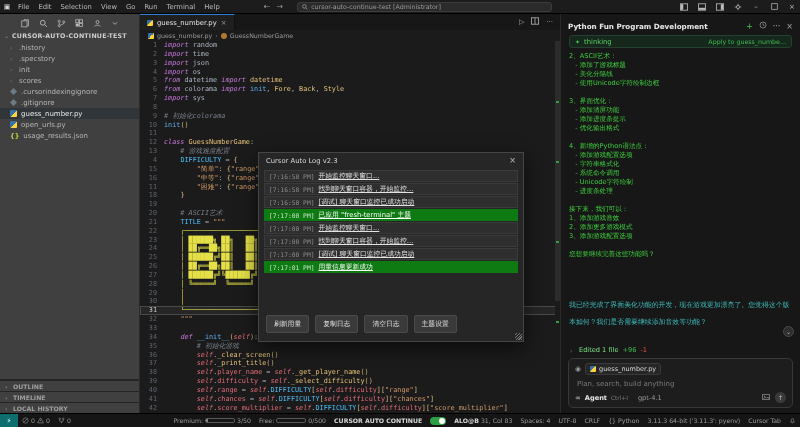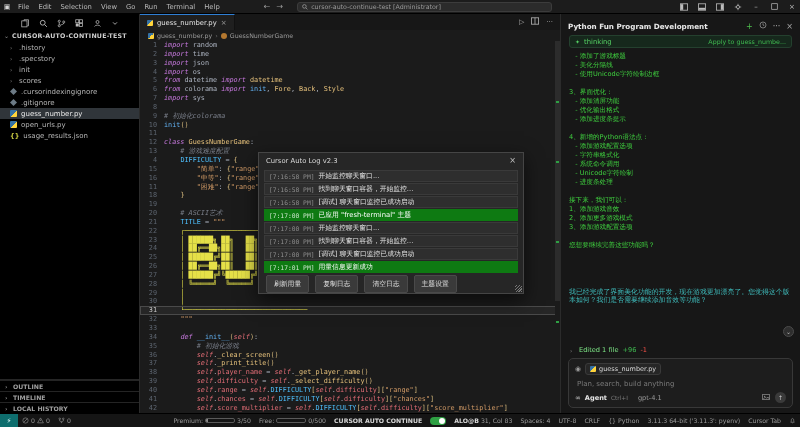--- a/index.html
+++ b/index.html
@@ -19,21 +19,21 @@
     color:#9a9a9a; font-size:6.3px; padding:0 4px; gap:3px; }
   .win-icons { margin-left:auto; display:flex; align-items:center; gap:2px; height:100%; }
   .win-icons .wi { width:16px; height:100%; display:flex; align-items:center; justify-content:center;
     color:#bdbdbd; font-size:7px; }
   .wi svg { display:block; }
 
   
   .main { flex:1; display:flex; min-height:0; position:relative; }
 
   
-  .sidebar { width:140px; background:#000000; border-right:1px solid #2b2b2b;
+  .sidebar { width:140px; background:#404040; border-right:1px solid #2b2b2b;
     display:flex; flex-direction:column; font-size:7px; }
   .sb-toolbar { height:15px; display:flex; align-items:center; justify-content:center; gap:9px;
     color:#bdbdbd; padding-top:3px; }
   .sb-toolbar svg { display:block; }
   .sb-root { height:13px; display:flex; align-items:center; gap:3px; padding:0 4px;
     font-weight:bold; font-size:6.3px; color:#cfcfcf; letter-spacing:.2px; }
   .tree { }
   .tree-item { height:11px; display:flex; align-items:center; gap:4px; padding-left:10px;
     color:#b5b5b5; white-space:nowrap; }
   .tree-item.selected { background:#30353a; color:#e8e8e8; }
@@ -76,33 +76,33 @@
   .t-self { color:#E06C75; font-style:italic; }
   .t-str { color:#D19A66; }
   .t-br { color:#D7BA7D; }
   .t-var { color:#4FC1FF; }
   .t-art { color:#E5E048; font-weight:bold; }
   .overview { position:absolute; right:0; top:0; width:5px; height:100%; background:#1b1b1b; }
   .ov-mark { position:absolute; right:1px; width:3px; height:2px; background:#2ea043; }
   .ov-thumb { position:absolute; right:0; top:0; width:5px; height:70%; background:rgba(120,120,120,.18); }
 
   
-  .modal { position:absolute; left:258px; top:138px; width:266px; height:142px;
+  .modal { position:absolute; left:258px; top:138px; width:266px; height:190px;
     background:#262626; border:1px solid #454545; box-shadow:0 6px 18px rgba(0,0,0,.6);
     display:flex; flex-direction:column; font-size:6.8px; z-index:5; }
   .modal-title { height:15px; display:flex; align-items:center; padding:0 7px;
     color:#d8d8d8; font-size:6.8px; flex:0 0 15px; }
   .modal-close { margin-left:auto; color:#c0c0c0; font-size:8px; }
   .logs { display:flex; flex-direction:column; gap:1px; padding:2px 5px; }
   .log-row { height:12px; display:flex; align-items:center; gap:4px; background:#2e2e2e;
     border:1px solid #3a3a3a; padding:0 4px; white-space:nowrap; overflow:hidden; }
   .log-row.hl { background:#0e7a12; border-color:#0e7a12; color:#eaffea; }
   .log-time { color:#8f8f8f; font-family:"DejaVu Sans Mono",monospace; font-size:6.3px; }
   .log-row.hl .log-time { color:#cfe8cf; }
-  .log-text { color:#e3e3e3; }
+  .log-text { color:#e3e3e3;text-decoration:underline; }
   .log-row.hl .log-text { color:#ffffff; }
   .modal-btns { margin-top:auto; display:flex; gap:6px; padding:0 7px 8px 7px; }
   .mbtn { background:#3a3a3a; border:1px solid #4a4a4a; color:#e0e0e0; font-size:6.8px;
     padding:3px 7px; border-radius:2px; }
   .resize-handle { position:absolute; right:1px; bottom:1px; width:7px; height:7px;
     background:repeating-linear-gradient(135deg,transparent 0 1px,#777 1px 2px); }
 
   
   .chat { flex:1; background:#171717; border-left:1px solid #2b2b2b; display:flex;
     flex-direction:column; min-width:0; }
@@ -110,21 +110,21 @@
   .chat-title { font-size:7.2px; font-weight:bold; color:#e8e8e8; }
   .chat-hicons { margin-left:auto; display:flex; gap:6px; align-items:center; font-size:8px; color:#a8a8a8; }
   .chat-hicons .plus { color:#4ec14e; }
   .chat-body { flex:1; padding:4px 8px 0 8px; overflow:hidden; position:relative; }
   .think-head { height:13px; background:#16281c; border:1px solid #24402e; border-radius:3px;
     display:flex; align-items:center; gap:4px; padding:0 5px; margin-bottom:4px; }
   .think-label { color:#56d364; font-size:6.8px; }
   .apply-link { margin-left:auto; color:#3fb950; font-size:6.3px; }
   .green-line { color:#3fcf3f; font-size:6.6px; line-height:9px; white-space:pre-wrap; }
   .teal-block { margin-top:5px; }
-  .teal-line { color:#3fbdbd; font-size:6.9px; line-height:8px; white-space:pre-wrap;margin-top:38px; }
+  .teal-line { color:#3fbdbd; font-size:6.9px; line-height:17px; white-space:pre-wrap;margin-top:38px; }
   .scroll-down-btn { position:absolute; right:6px; bottom:4px; width:11px; height:11px;
     border-radius:50%; background:#2e2e2e; border:1px solid #4a4a4a; color:#bdbdbd;
     font-size:6px; display:flex; align-items:center; justify-content:center; }
   .chat-foot { flex:0 0 72px; padding:3px 7px 5px 7px; display:flex; flex-direction:column; }
   .edited-row { display:flex; align-items:center; gap:4px; font-size:6.6px; margin:2px 0 4px 2px; }
   .edited-label { color:#7ee787; }
   .diff-add { color:#3fb950; } .diff-del { color:#f85149; }
   .input-box { flex:1; background:#1d1d1d; border:1px solid #383838; border-radius:5px;
     padding:4px 6px; display:flex; flex-direction:column; }
   .chip-row { display:flex; align-items:center; gap:4px; }
@@ -459,28 +459,29 @@
           <span>×</span>
         </span>
       </div>
       <div class="chat-body">
         <div class="think-head">
           <span style="color:#56d364;font-size:6px">✦</span>
           <span class="think-label">thinking</span>
           <span class="apply-link">Apply to guess_numbe...</span>
         </div>
         <div id="green-lines">
+            <div class="green-line">2、ASCII艺术：</div>
             <div class="green-line">   - 添加了游戏标题</div>
             <div class="green-line">   - 美化分隔线</div>
             <div class="green-line">   - 使用Unicode字符绘制边框</div>
             <div class="green-line">&nbsp;</div>
             <div class="green-line">3、界面优化：</div>
             <div class="green-line">   - 添加清屏功能</div>
+            <div class="green-line">   - 添加进度条提示</div>
             <div class="green-line">   - 优化输出格式</div>
-            <div class="green-line">   - 添加进度条提示</div>
             <div class="green-line">&nbsp;</div>
             <div class="green-line">4、新增的Python语法点：</div>
             <div class="green-line">   - 添加游戏配置选项</div>
             <div class="green-line">   - 字符串格式化</div>
             <div class="green-line">   - 系统命令调用</div>
             <div class="green-line">   - Unicode字符绘制</div>
             <div class="green-line">   - 进度条处理</div>
             <div class="green-line">&nbsp;</div>
             <div class="green-line">接下来，我们可以：</div>
             <div class="green-line">1、添加游戏音效</div>

